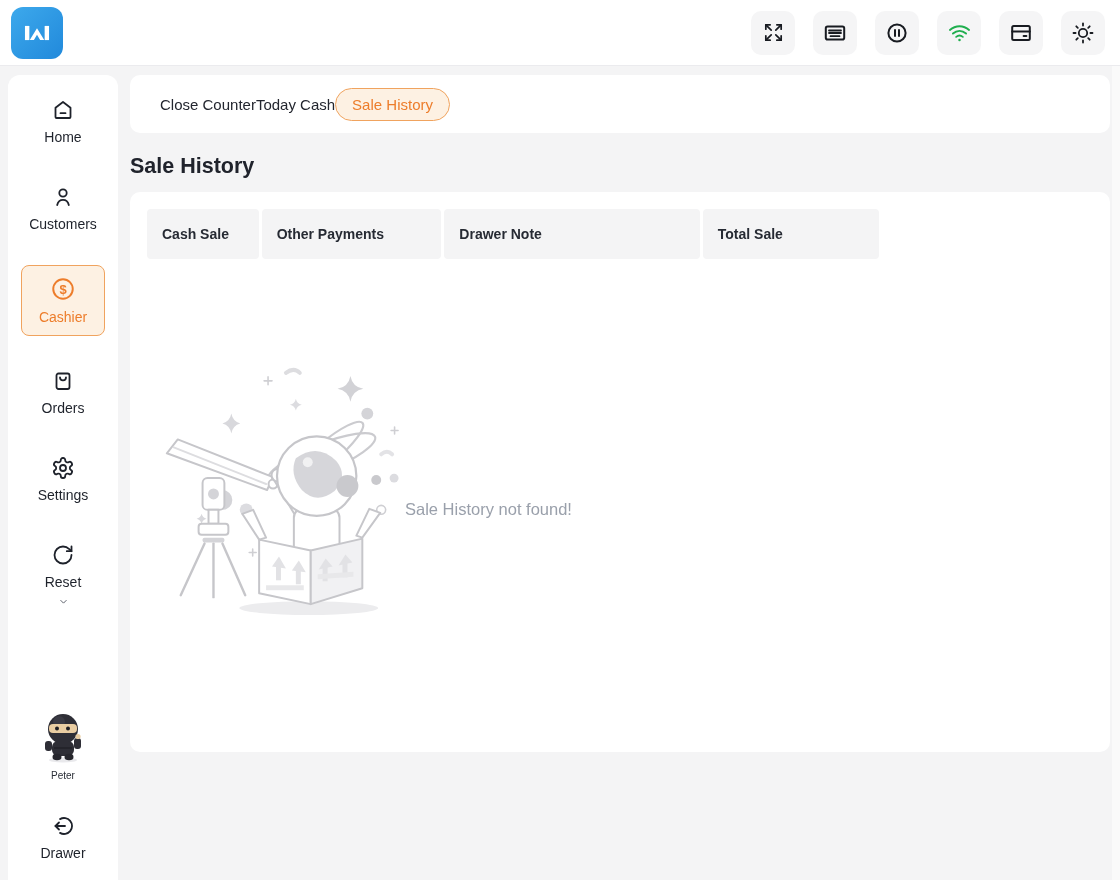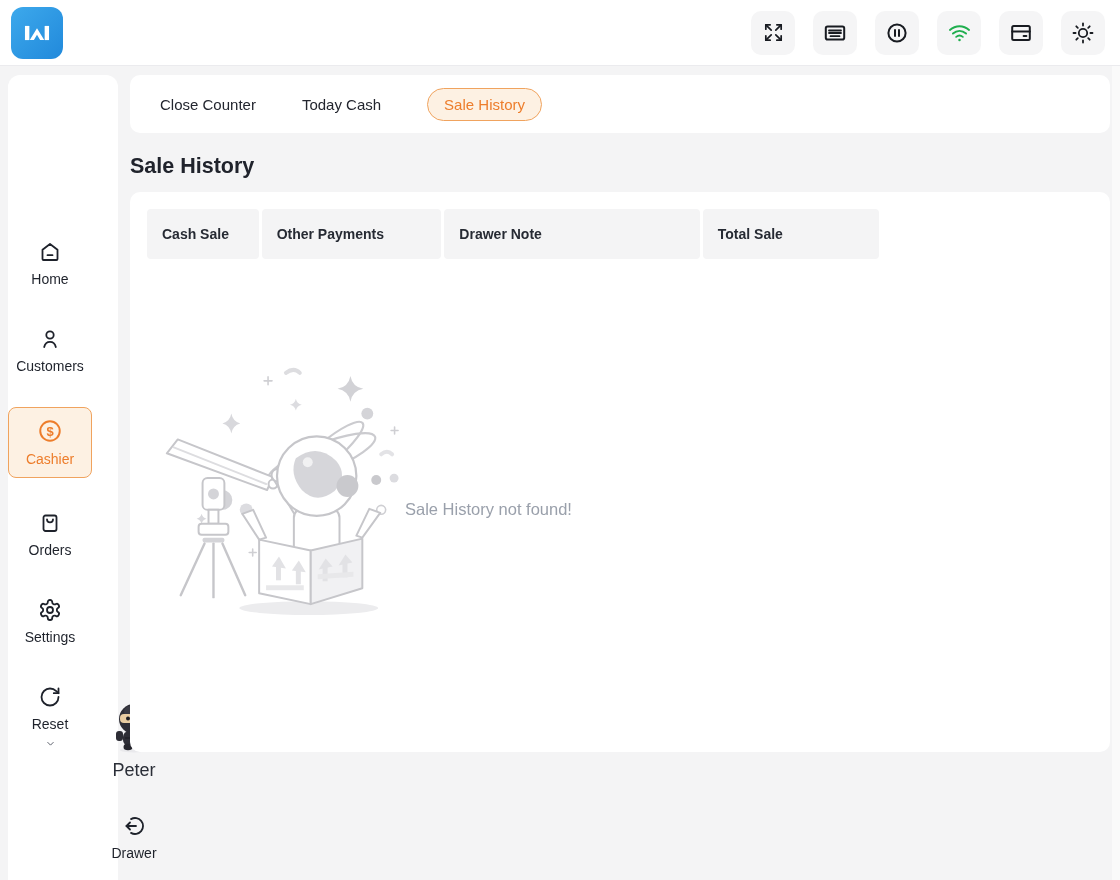--- a/index.html
+++ b/index.html
@@ -16,39 +16,39 @@
   .action-btn { width:44px; height:44px; border:none; border-radius:10px; background:#f5f5f6;
                 display:flex; align-items:center; justify-content:center; color:#181b21; cursor:pointer; }
   .action-btn svg { display:block; }
 
   
   .app-body { position:relative; flex:1; background:#f4f4f5; }
   .scroll-strip { position:absolute; right:0; top:0; width:8px; height:100%; background:#fafafa; }
 
   
   .sidebar { position:absolute; left:8px; top:9px; width:110px; height:calc(100% - 9px);
-             background:#fff; border-radius:12px 12px 0 0; display:flex; flex-direction:row;
+             background:#fff; border-radius:12px 12px 0 0; display:flex; flex-direction:column;
              align-items:center; padding-top:16px; }
   .nav { display:flex; flex-direction:column; align-items:center; gap:26px; width:100%; }
   .nav-item { display:flex; flex-direction:column; align-items:center; gap:7px; width:84px;
               padding:6px 0; border-radius:8px; border:1px solid transparent; cursor:pointer;
               font-size:14px; color:#1e222b; position:relative; }
   .nav-item svg { display:block; }
   .nav-item.active { background:#fdf1e3; border-color:#f0a35e; color:#ed7d2b; padding:10px 0; }
   .nav-item .chev { position:absolute; bottom:-12px; color:#5a5f6a; }
   .user-section { margin-top:auto; display:flex; flex-direction:column; align-items:center;
                   width:100%; padding-bottom:12px; }
   .avatar { width:52px; height:52px; cursor:pointer; }
-  .user-name { margin-top:6px; font-size:18px; color:#2a2e37; }
+  .user-name { margin-top:6px; font-size:10px; color:#2a2e37; }
   .logout { margin-top:26px; }
 
   
   .main { position:absolute; left:130px; top:9px; width:980px; }
   .tabs-card { height:58px; background:#fff; border-radius:10px; display:flex; align-items:center;
-               padding:0 16px 0 30px; gap:46px; }
+               padding:0 16px 0 30px; }
   .tab { font-size:15px; font-weight:500; color:#23262f; cursor:pointer; background:none; border:none;
          font-family:inherit; }
   .tab.active { color:#ed7d2b; background:#fdf1e3; border:1px solid #f0a35e; border-radius:18px;
                 padding:7px 16px; }
   .page-title { margin-top:21px; font-size:21.5px; font-weight:700; color:#20232c; }
   .content-card { margin-top:13px; height:560px; background:#fff; border-radius:10px; padding:17px; }
   .table-header { display:flex; gap:3px; }
   .th-cell { background:#f4f4f5; height:50px; display:flex; align-items:center; padding-left:15px;
              font-size:14px; font-weight:700; color:#262a33; border-radius:4px; }
   .th-cell:nth-child(1){ width:11.8%; } .th-cell:nth-child(2){ width:19%; }

